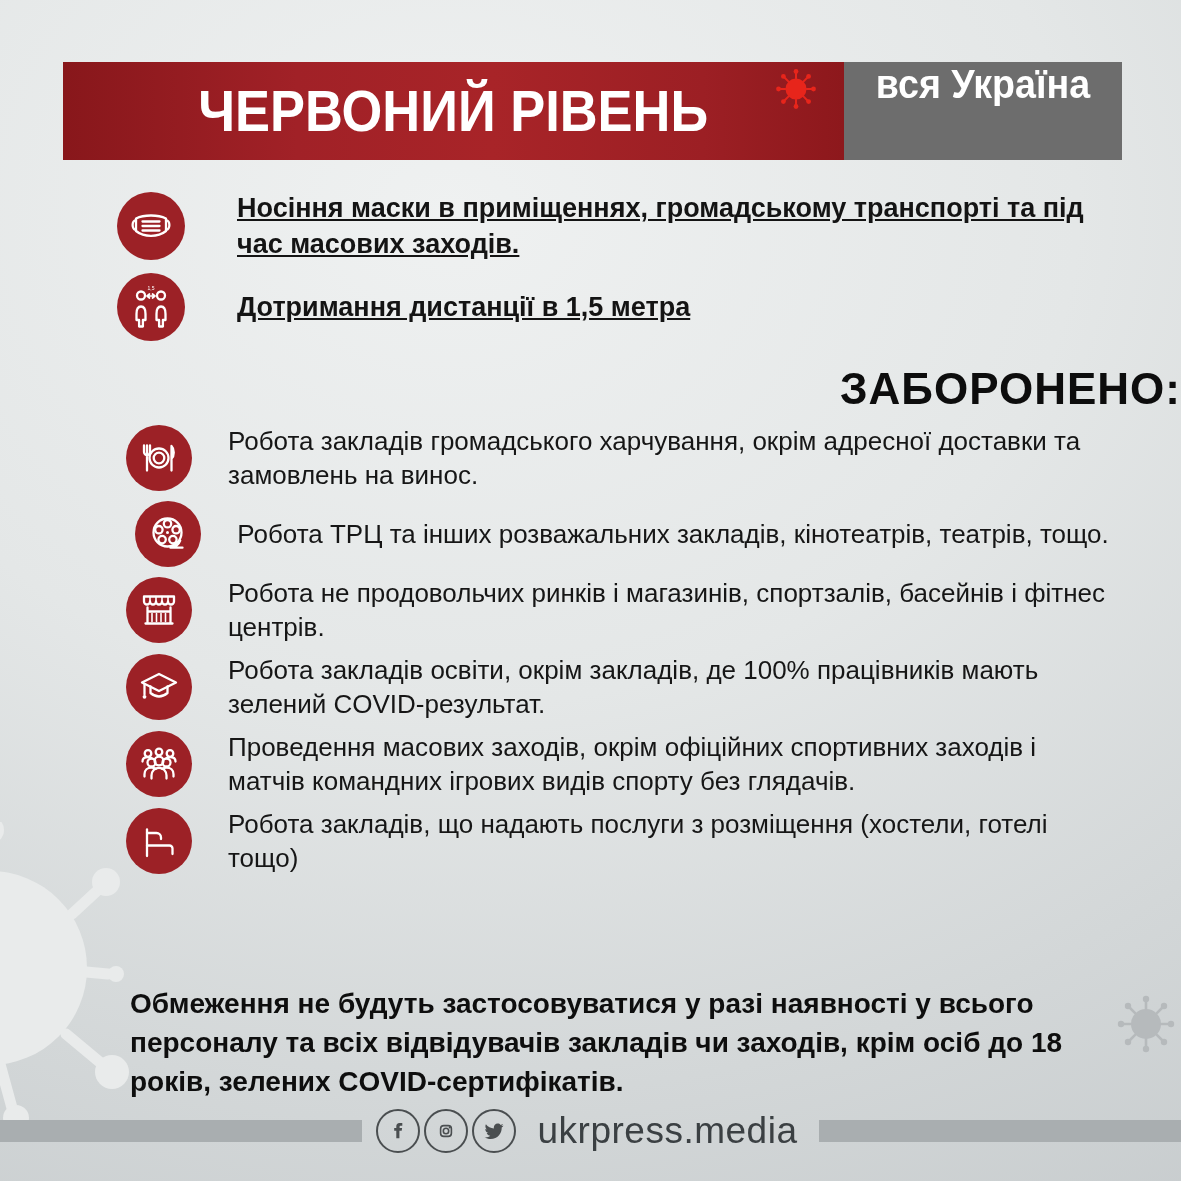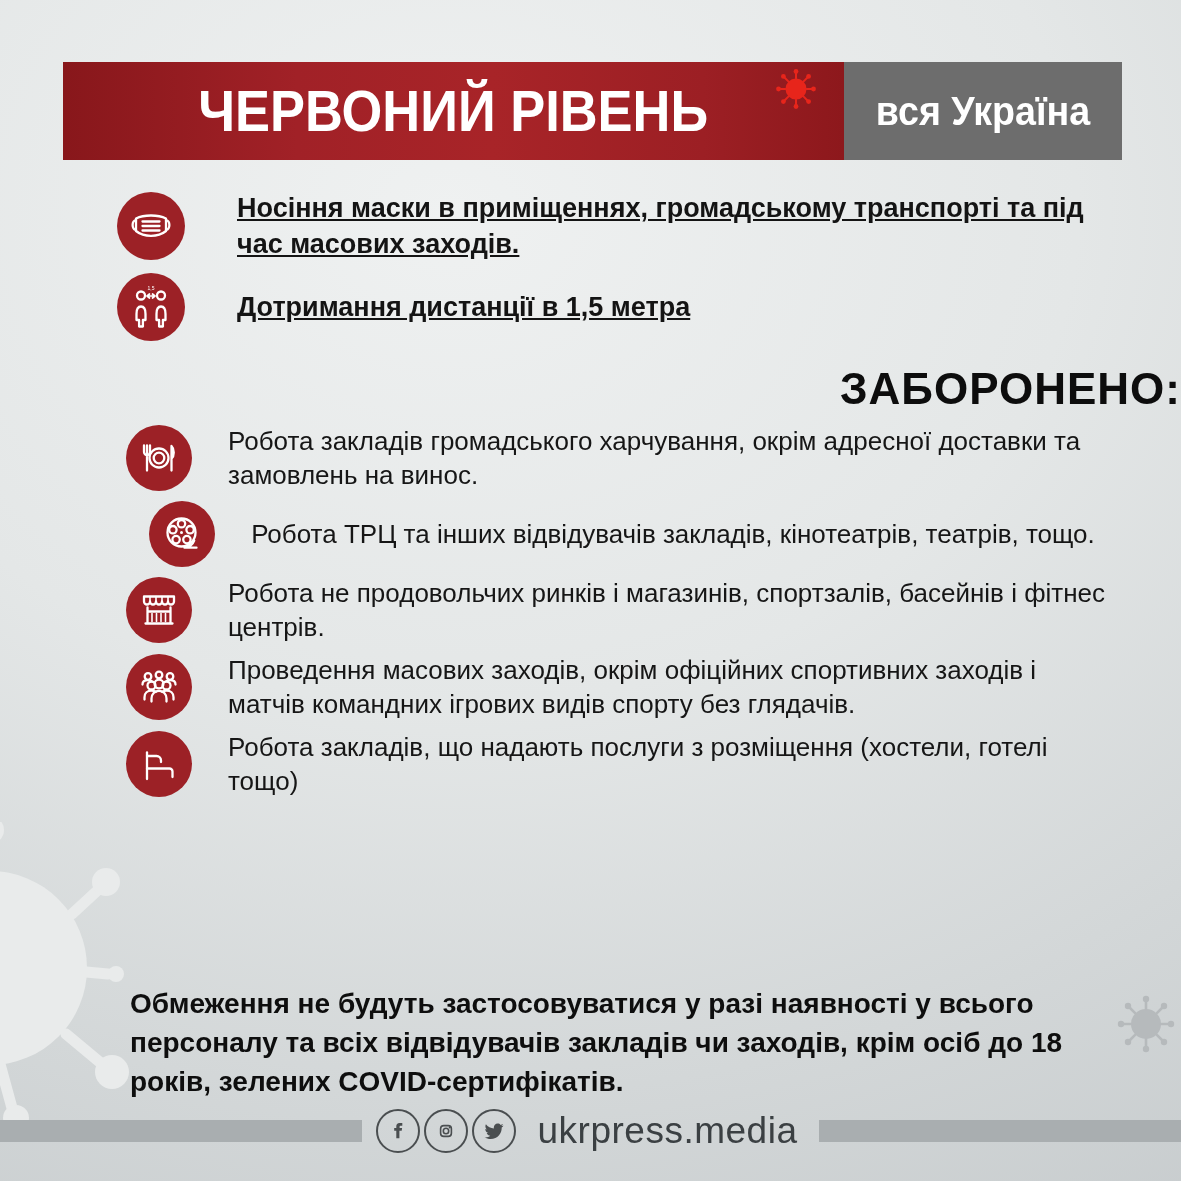--- a/index.html
+++ b/index.html
@@ -16,21 +16,21 @@
   .header-red {
     position: relative; flex: 1;
     background: linear-gradient(90deg, #88171b 0%, #a12127 30%, #a82428 55%, #9c1f24 82%, #8d181c 100%);
     display: flex; align-items: center; justify-content: center;
   }
   .header-title {
     color: #fff; font-size: 57px; font-weight: 700; letter-spacing: 0px;
     font-stretch: condensed; white-space: nowrap; transform: scaleX(.92);
   }
   .header-virus { position: absolute; right: 26px; top: 5px; }
-  .header-gray { width: 278px; background: #6d6d6d; display: flex; align-items: center; justify-content: center; }
+  .header-gray { width: 278px; background: #6d6d6d; display: flex; align-items: flex-start; justify-content: center; }
   .header-region { color: #fff; font-size: 40px; font-weight: 700; font-stretch: condensed; transform: scaleX(.94); white-space: nowrap; }
 
   
   .icon-circle {
     width: 68px; height: 68px; border-radius: 50%; background: #9c2126;
     display: flex; align-items: center; justify-content: center; flex-shrink: 0;
   }
   .icon-circle.small { width: 66px; height: 66px; }
   .icon-circle svg { display: block; }
   .ico { stroke: #fff; stroke-width: 2.3; fill: none; stroke-linecap: round; stroke-linejoin: round; }
@@ -203,35 +203,46 @@
           <circle cx="23.5" cy="22.5" r="14"></circle>
           <circle cx="23.5" cy="22.5" r="1.5" fill="#fff" stroke="none"></circle>
           <circle cx="23.5" cy="13.7" r="3.7"></circle>
           <circle cx="32.1" cy="19.7" r="3.7"></circle>
           <circle cx="28.9" cy="29.6" r="3.7"></circle>
           <circle cx="18.1" cy="29.6" r="3.7"></circle>
           <circle cx="14.9" cy="19.7" r="3.7"></circle>
           <path d="M36.2 30.5 c-1.6 4.2-5.2 6.7-9.8 7.2 H38.5"></path>
         </svg>
       </div>
-      <p class="fb-text">Робота ТРЦ та інших відвідувачів закладів, кінотеатрів, театрів, тощо.</p>
+      <p class="fb-text">Робота ТРЦ та інших розважальних закладів, кінотеатрів, театрів, тощо.</p>
     </div>
 
     <div class="fb-row">
       <div class="icon-circle small">
         <svg width="48" height="48" viewBox="0 0 48 48" class="ico" stroke-width="2">
           <path d="M9 10.5 h30 v5 a3 3 0 0 1 -6 0 a3 3 0 0 1 -6 0 a3 3 0 0 1 -6 0 a3 3 0 0 1 -6 0 a3 3 0 0 1 -6 0 Z"></path>
           <path d="M15 10.5 v5.5 M21 10.5 v5.5 M27 10.5 v5.5 M33 10.5 v5.5" stroke-width="1.6"></path>
           <path d="M12.5 21.5 V37.5 M35.5 21.5 V37.5 M10.5 37.5 h27 M12.5 25.5 h23"></path>
           <path d="M17 27.5 v8 M21.5 27.5 v8 M26 27.5 v8 M30.5 27.5 v8" stroke-width="1.6"></path>
         </svg>
       </div>
       <p class="fb-text">Робота не продовольчих ринків і магазинів, спортзалів, басейнів і фітнес центрів.</p>
     </div>
 
+    <div class="fb-row">
+      <div class="icon-circle small">
+        <svg width="48" height="48" viewBox="0 0 48 48" class="ico" stroke-width="2.1">
+          <path d="M24 11 L41 19.5 24 28 7 19.5 Z"></path>
+          <path d="M15.5 23.5 v6.5 c5.5 4.5 11.5 4.5 17 0 v-6.5"></path>
+          <path d="M9.5 21 v10.5"></path>
+          <circle cx="9.5" cy="33.8" r="1.9" fill="#fff" stroke="none"></circle>
+        </svg>
+      </div>
+      <p class="fb-text">Робота закладів освіти, окрім закладів, де 100% працівників мають зелений COVID-результат.</p>
+    </div>
 
     <div class="fb-row">
       <div class="icon-circle small">
         <svg width="48" height="48" viewBox="0 0 48 48" class="ico" stroke-width="1.9">
           <circle cx="13" cy="13.5" r="3.3"></circle>
             <circle cx="24" cy="12" r="3.3"></circle>
             <circle cx="35" cy="13.5" r="3.3"></circle>
           <path d="M7.5 21.5 c0-2.8 2.4-4.3 5.5-4.3 c1.4 0 2.7 .3 3.6 .9"></path>
           <path d="M40.5 21.5 c0-2.8 -2.4-4.3 -5.5-4.3 c-1.4 0 -2.7 .3 -3.6 .9"></path>
           <circle cx="16.5" cy="22.5" r="4"></circle>

